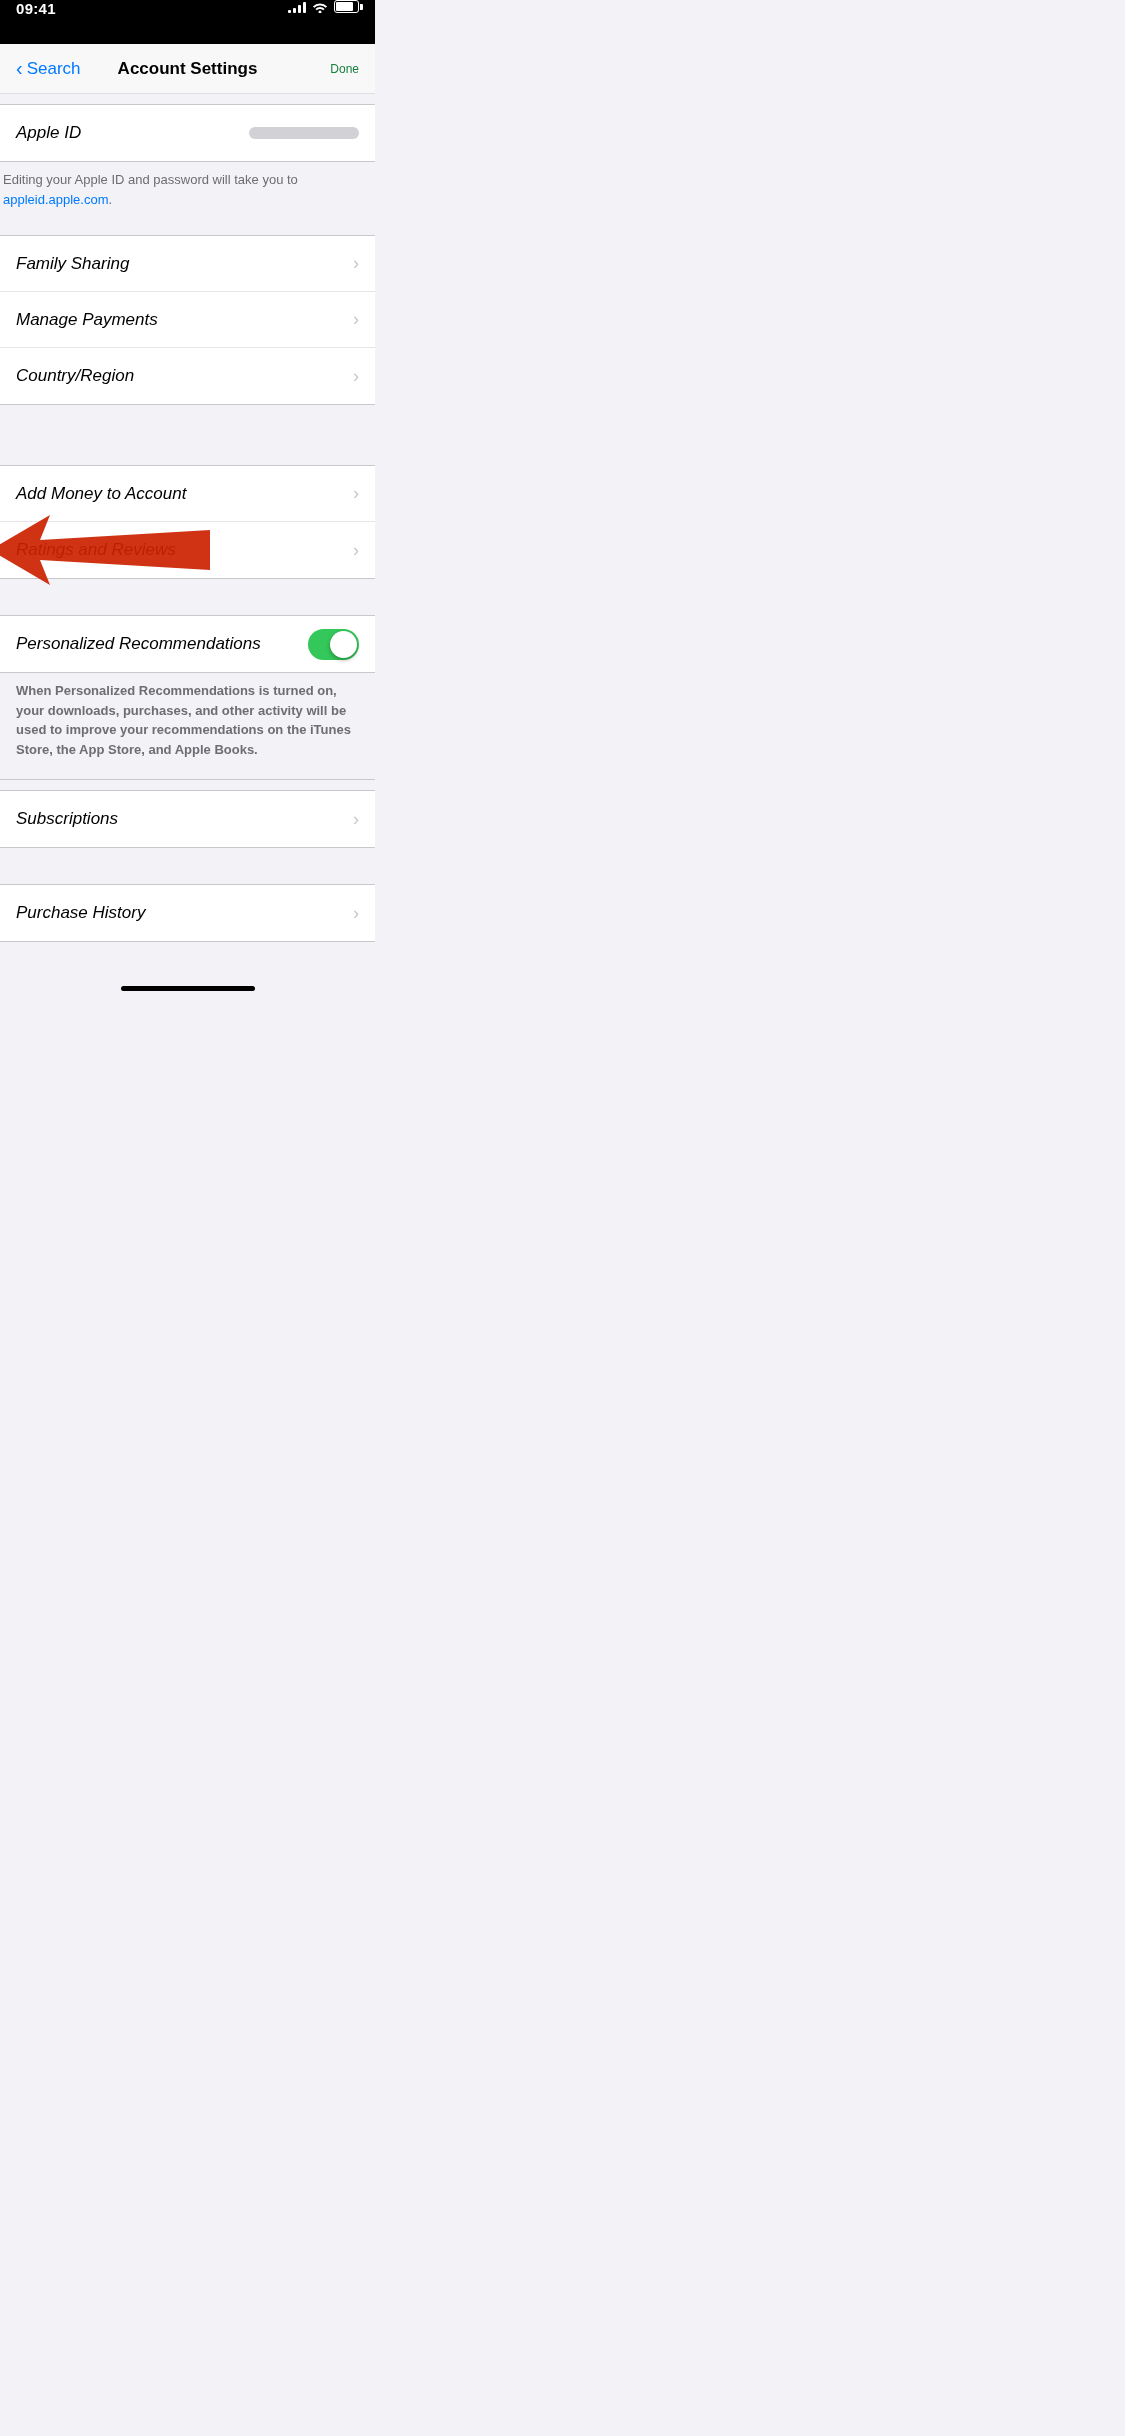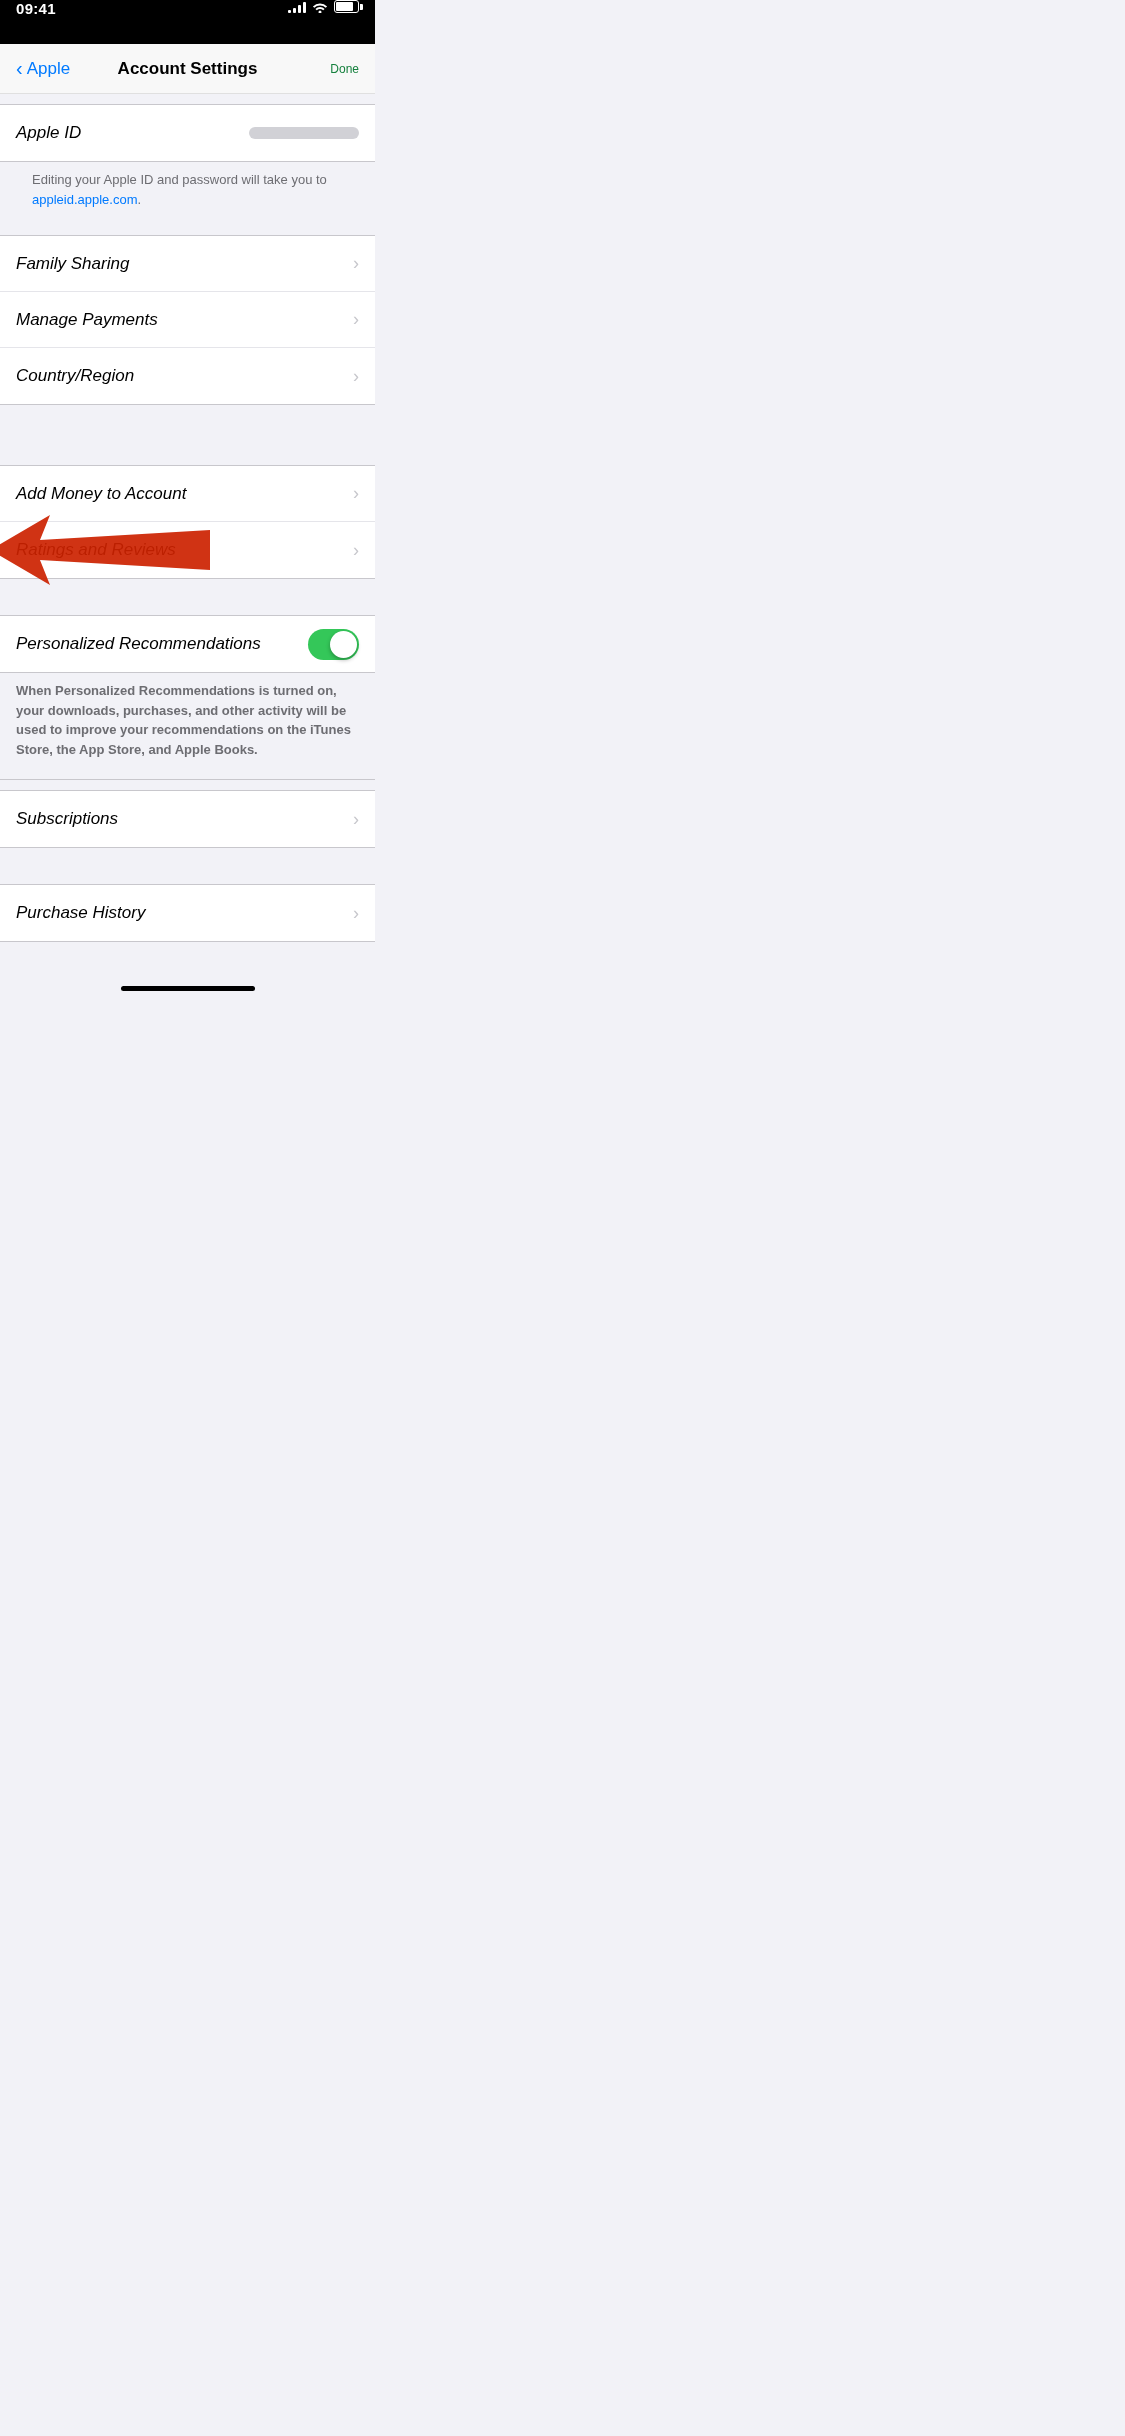--- a/index.html
+++ b/index.html
@@ -195,21 +195,21 @@
 
     .chevron-icon {
       color: #c7c7cc;
       font-size: 18px;
       font-weight: 500;
     }
 
     
     .description-block {
       background: #f2f2f7;
-      padding: 8px 16px 16px 32px;
+      padding: 8px 16px 16px 3px;
     }
 
     .description-text {
       font-size: 13px;
       color: #6d6d72;
       line-height: 1.5;
     }
 
     .description-link {
       color: #007aff;
@@ -285,21 +285,21 @@
     </svg>
     <div class="battery-icon">
       <div class="battery-fill"></div>
     </div>
   </div>
 </div>
 
 <div class="nav-bar">
   <div class="nav-back">
     <span class="nav-back-chevron">‹</span>
-    <span>Apple</span>
+    <span>Search</span>
   </div>
   <span class="nav-title">Account Settings</span>
   <span class="nav-done">Done</span>
 </div>
 
 <div class="content">
 
   <div class="section-gap-small"></div>
   <div class="list-group">
     <div class="list-item">

